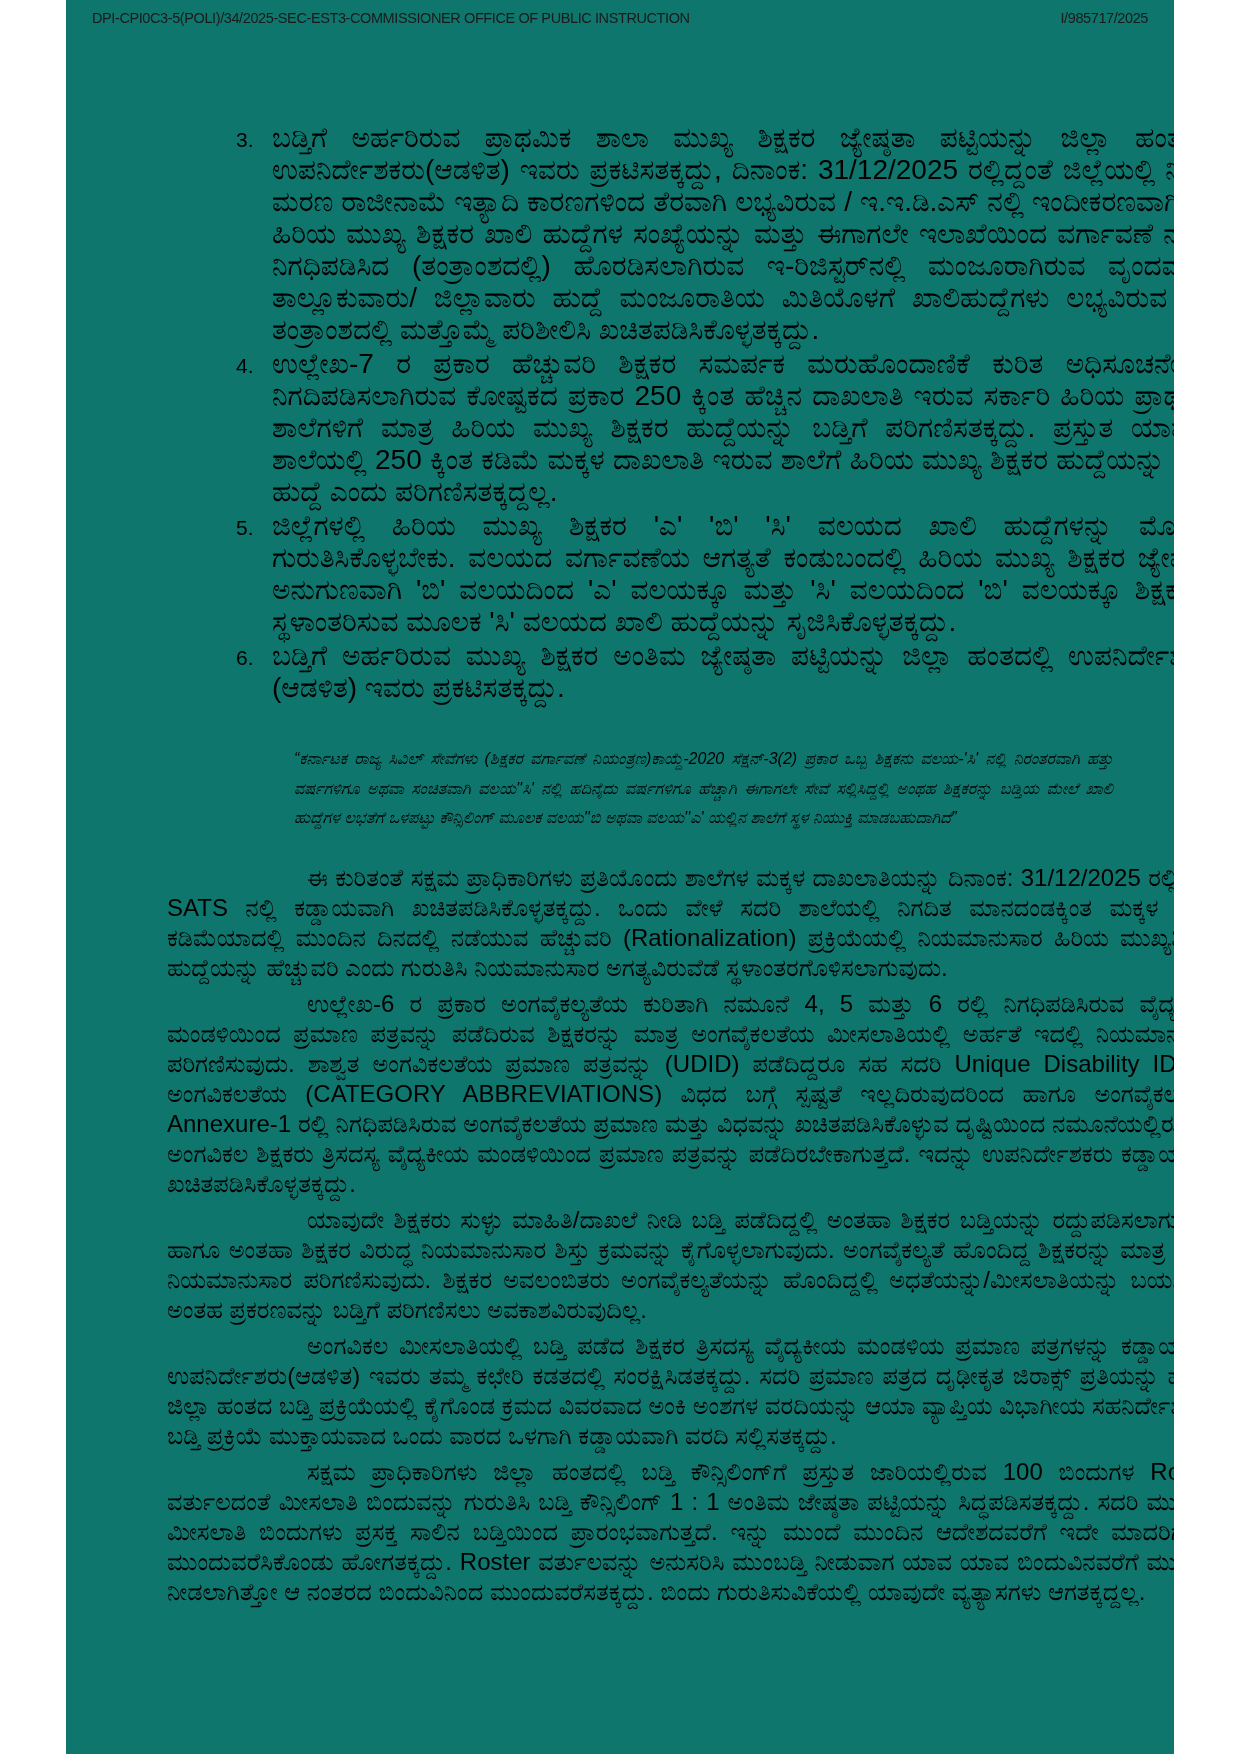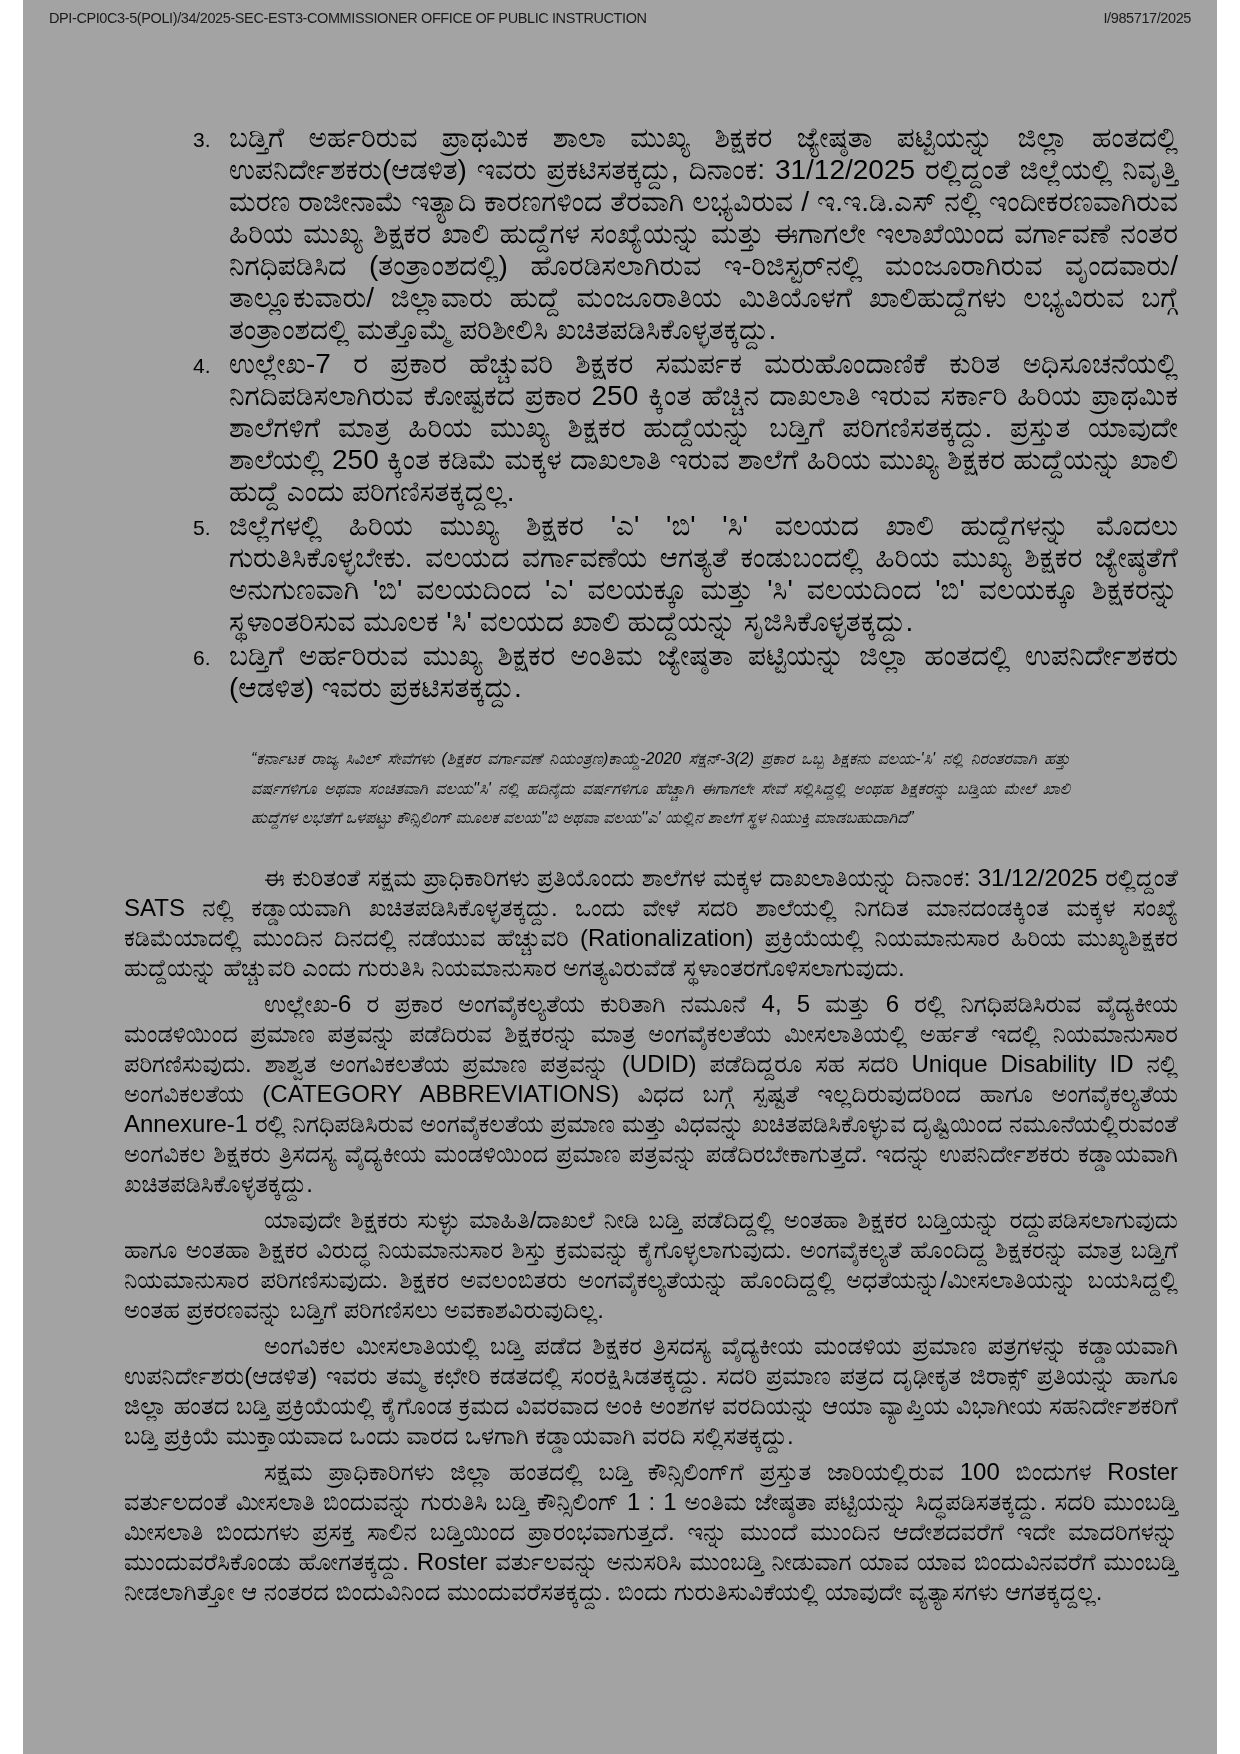--- a/index.html
+++ b/index.html
@@ -2,24 +2,24 @@
 <html><head>
 <meta charset="utf-8">
 <style>
   html, body {
     margin: 0;
     padding: 0;
     background: #ffffff;
   }
   .page {
     position: relative;
-    width: 1194px;
+    width: 1108px;
     height: 1754px;
     margin: 0 auto;
-    background: #a3a3a3;
+    background: #0f766e;
     color: #000000;
     font-family: "Liberation Sans", sans-serif;
     overflow: hidden;
     box-sizing: border-box;
   }
   .doc-header {
     display: flex;
     justify-content: space-between;
     align-items: flex-start;
     padding: 10px 26px 0 26px;

